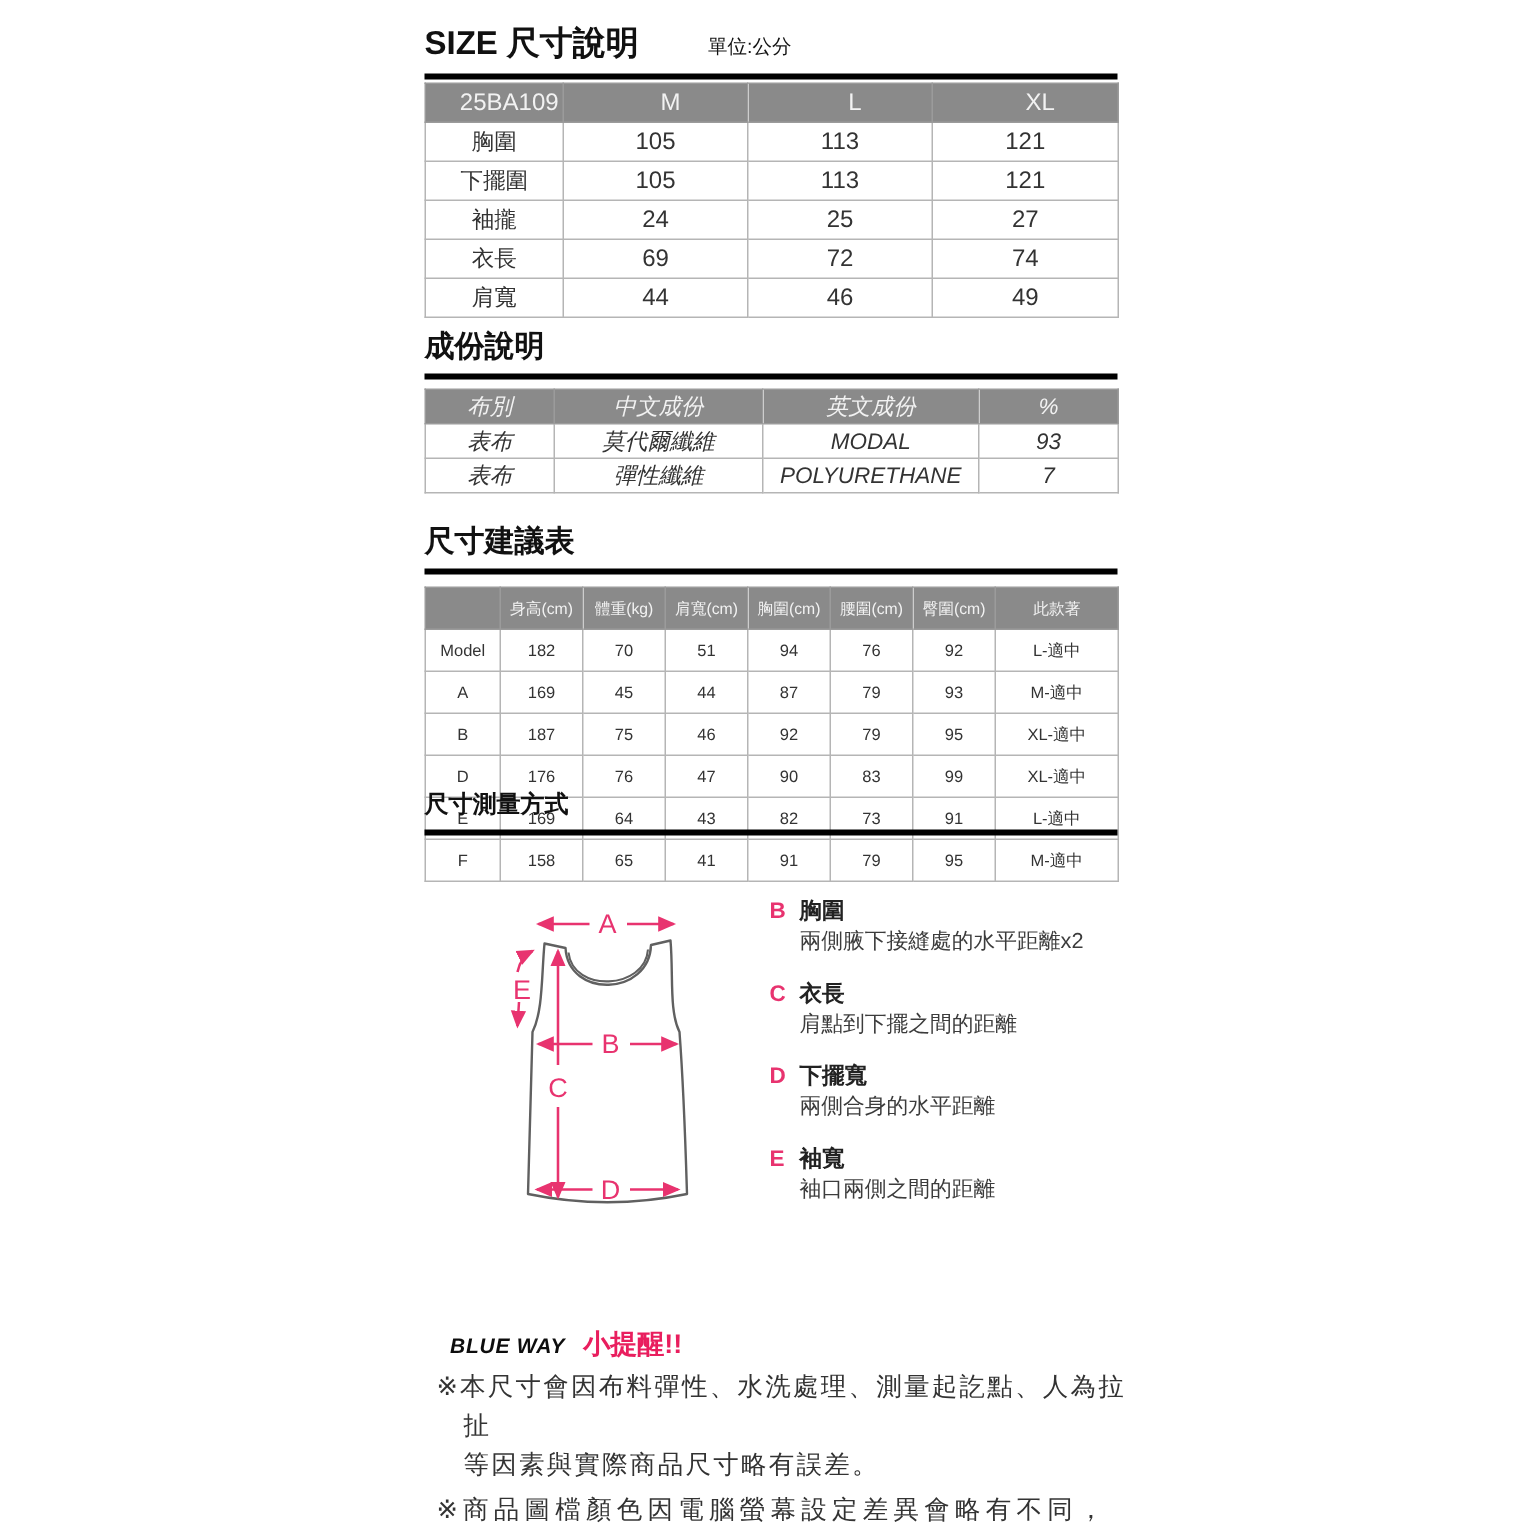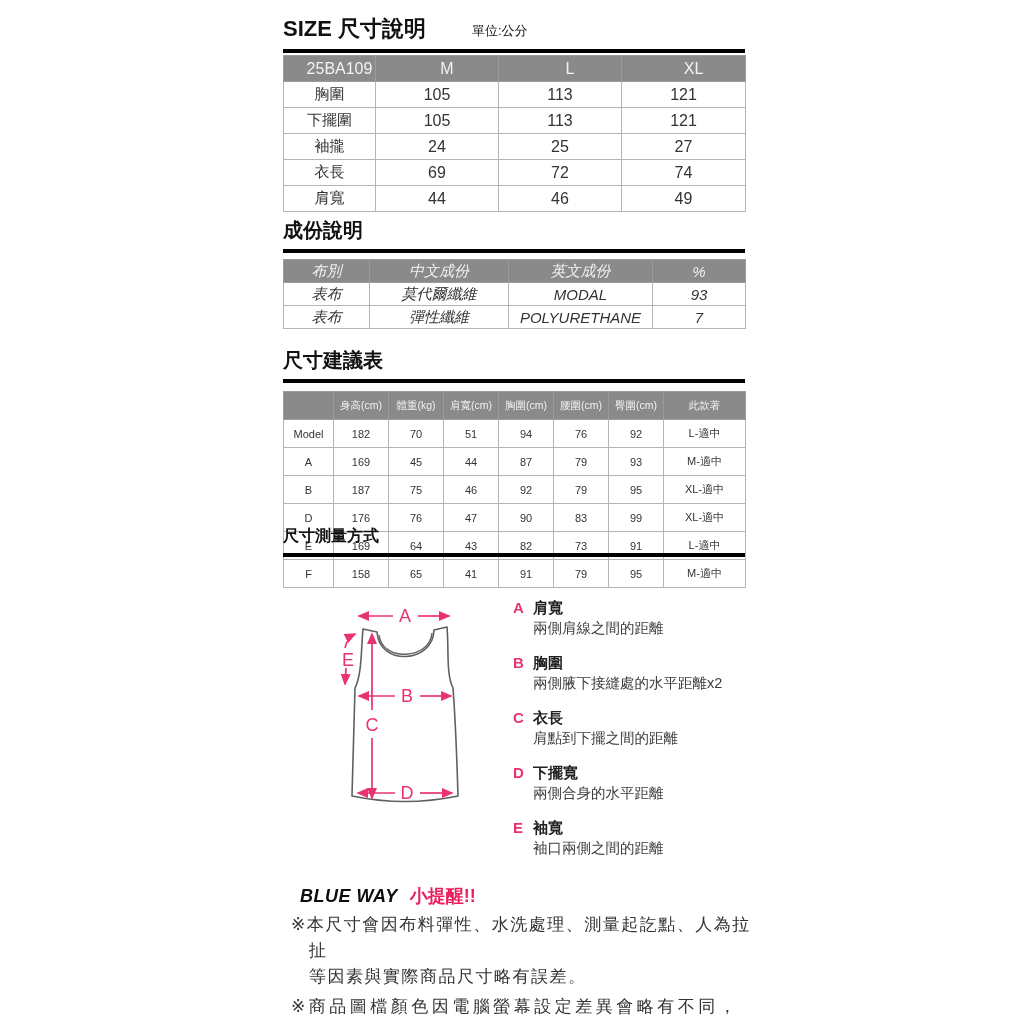--- a/index.html
+++ b/index.html
@@ -37,21 +37,21 @@
   
   .diagram { position:absolute; left:325px; top:588px; }
   .mlist { position:absolute; left:513px; top:598px; width:250px; }
   .mitem { margin-bottom:15px; }
   .mhead { font-size:15px; font-weight:bold; color:#222; line-height:19px; }
   .mletter { color:#e8336f; display:inline-block; width:20px; }
   .mdesc { font-size:14.5px; color:#3c3c3c; padding-left:20px; line-height:20px; margin-top:1px; }
 
   
   .brandline { position:absolute; left:300px; top:884px; white-space:nowrap; }
-  .brand { font-style:italic; font-weight:bold; font-size:18px; color:#0d0d0d; letter-spacing:.5px; }
+  .brand { font-style:italic; font-weight:bold; font-size:14px; color:#0d0d0d; letter-spacing:.5px; }
   .reminder { color:#e91e5e; font-weight:bold; font-size:18px; margin-left:12px; }
   .notes { position:absolute; left:291px; top:912px; width:462px; }
   .note { font-size:17px; color:#333; line-height:26px; padding-left:18px; text-indent:-18px; }
   .note.n1 { letter-spacing:1.5px; margin-bottom:4px; }
   .note.n2 { letter-spacing:3.5px; }
 </style>
 </head>
 <body>
 
 <div class="canvas">
@@ -267,24 +267,20 @@
       <text x="80" y="34">A</text>
       <text x="23" y="78">E</text>
       <text x="82" y="114">B</text>
       <text x="47" y="143">C</text>
       <text x="82" y="211">D</text>
     </g>
   </svg>
 
   <div class="mlist">
     <div class="mitem">
-      <div class="mhead"><span class="mletter">A</span><span>肩寬</span></div>
-      <div class="mdesc">兩側肩線之間的距離</div>
-    </div>
-    <div class="mitem">
       <div class="mhead"><span class="mletter">B</span><span>胸圍</span></div>
       <div class="mdesc">兩側腋下接縫處的水平距離x2</div>
     </div>
     <div class="mitem">
       <div class="mhead"><span class="mletter">C</span><span>衣長</span></div>
       <div class="mdesc">肩點到下擺之間的距離</div>
     </div>
     <div class="mitem">
       <div class="mhead"><span class="mletter">D</span><span>下擺寬</span></div>
       <div class="mdesc">兩側合身的水平距離</div>

